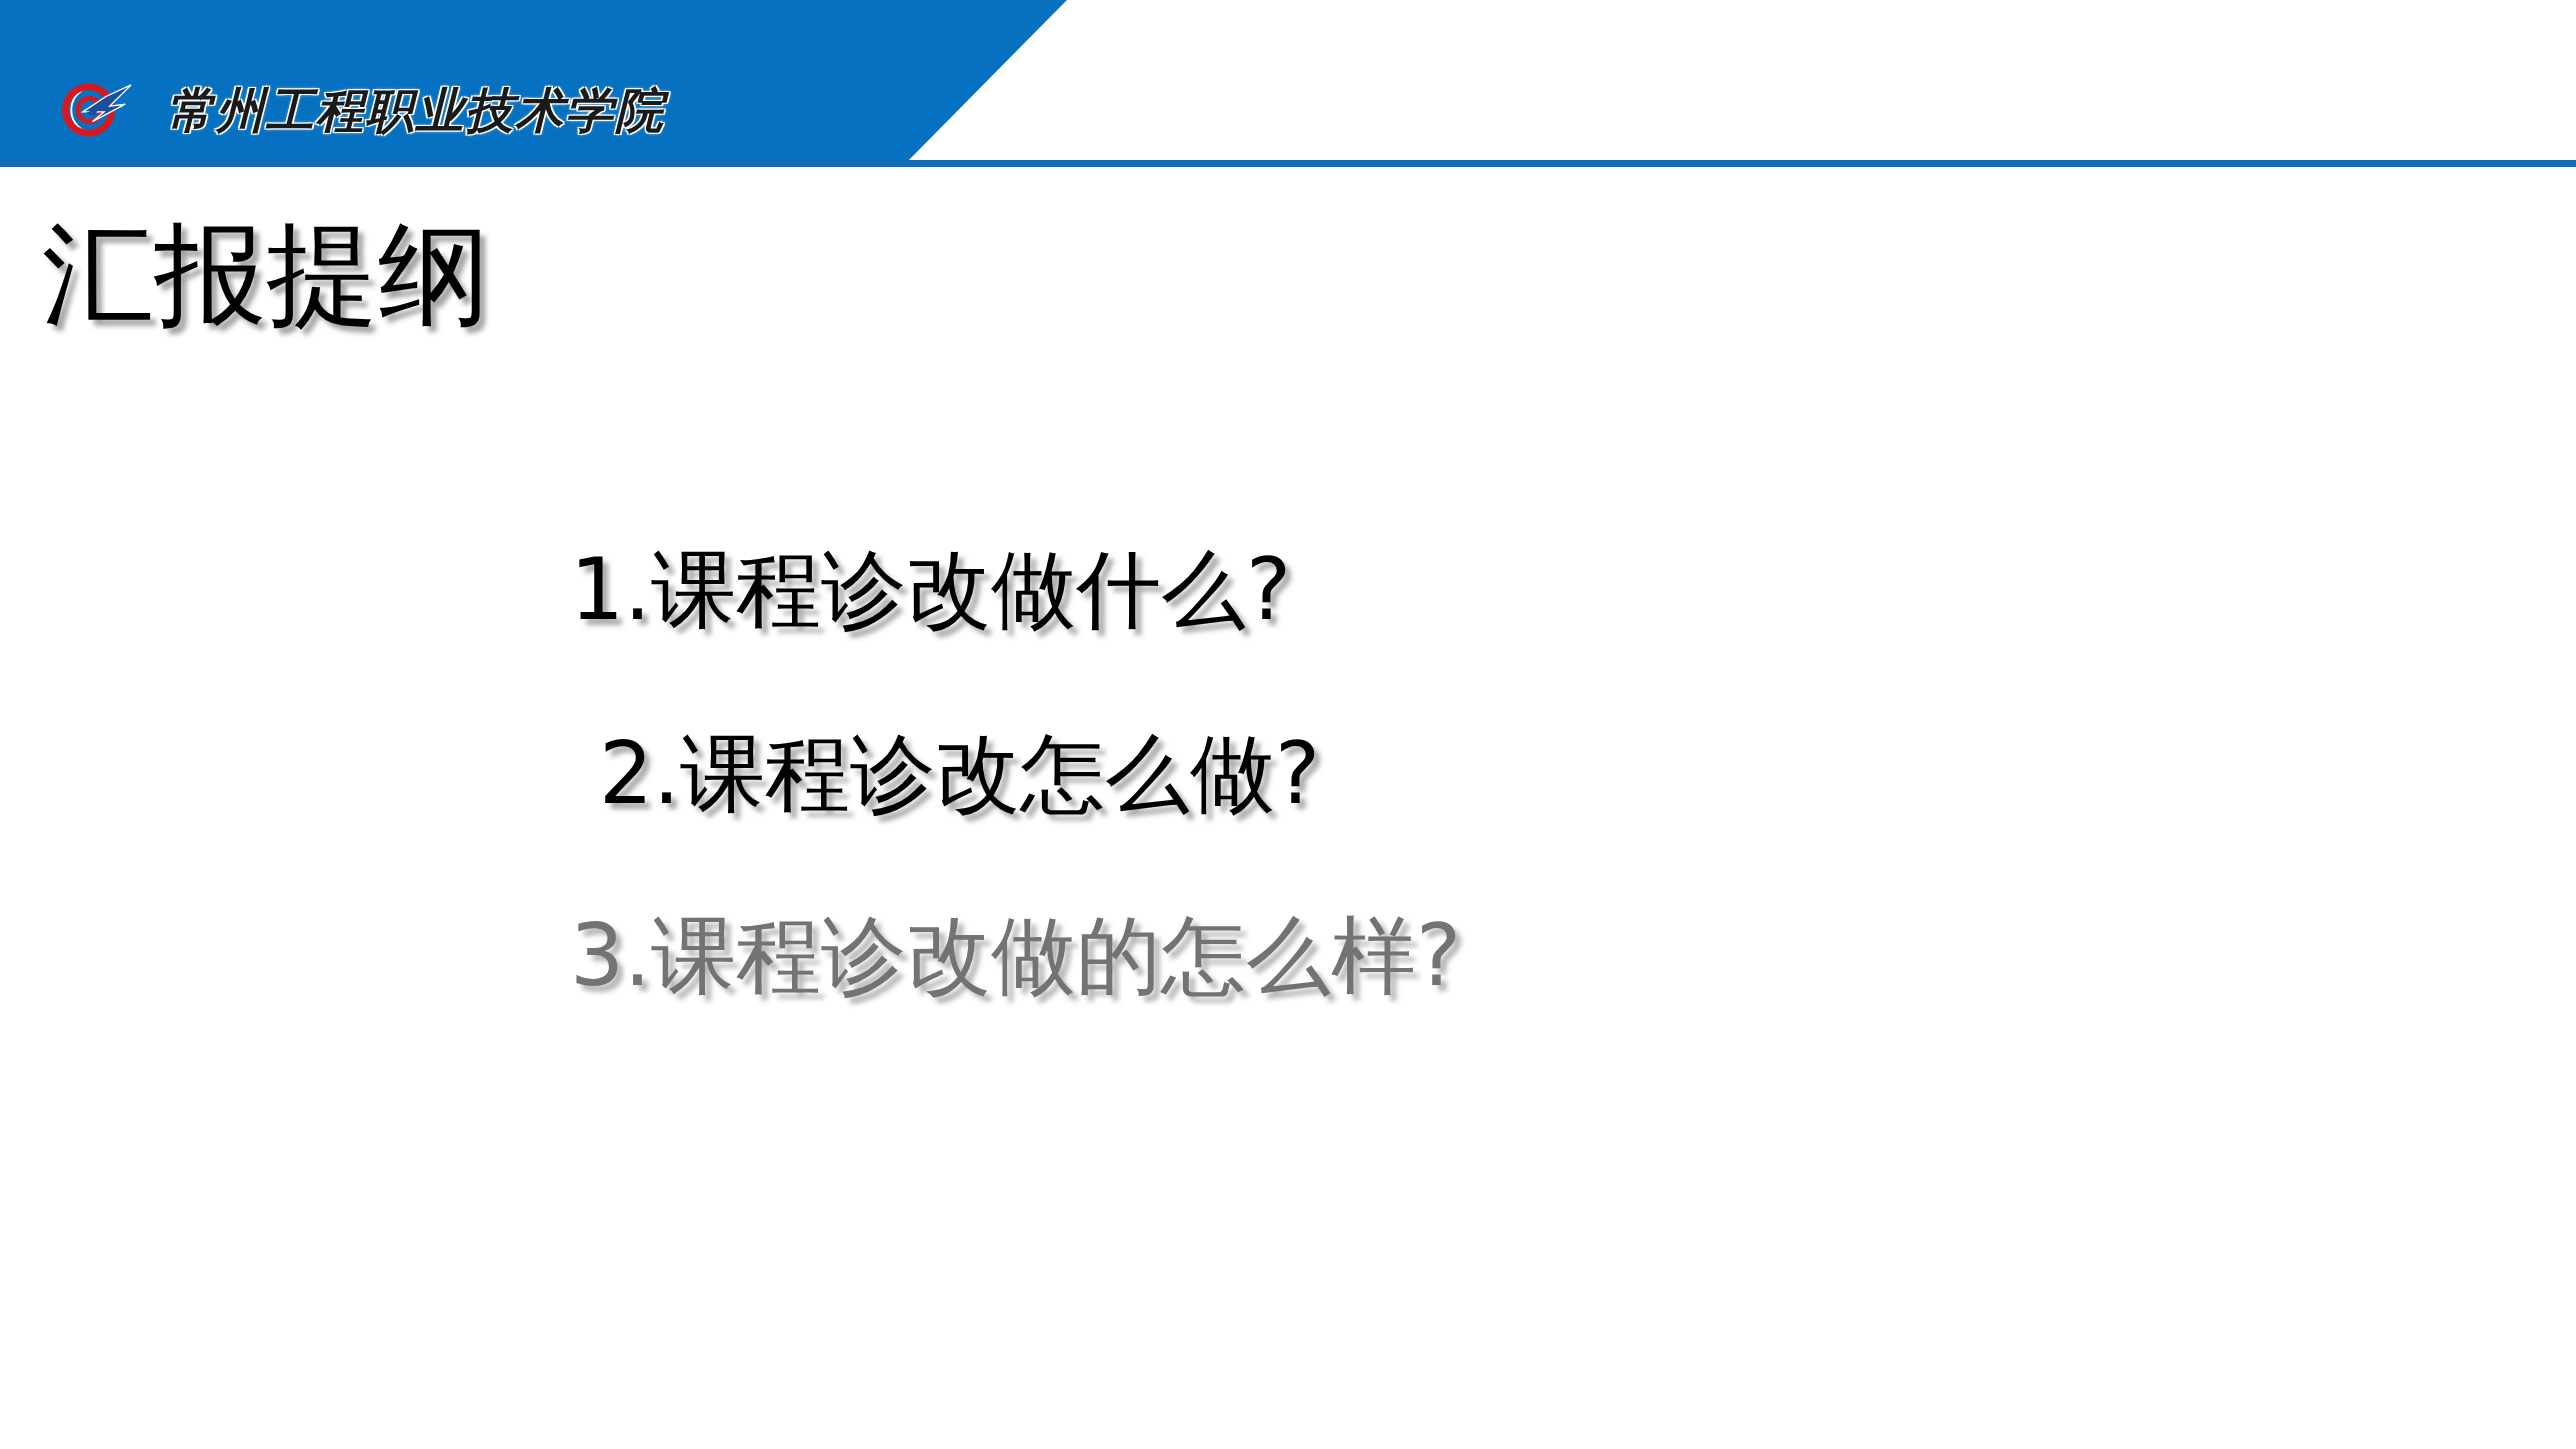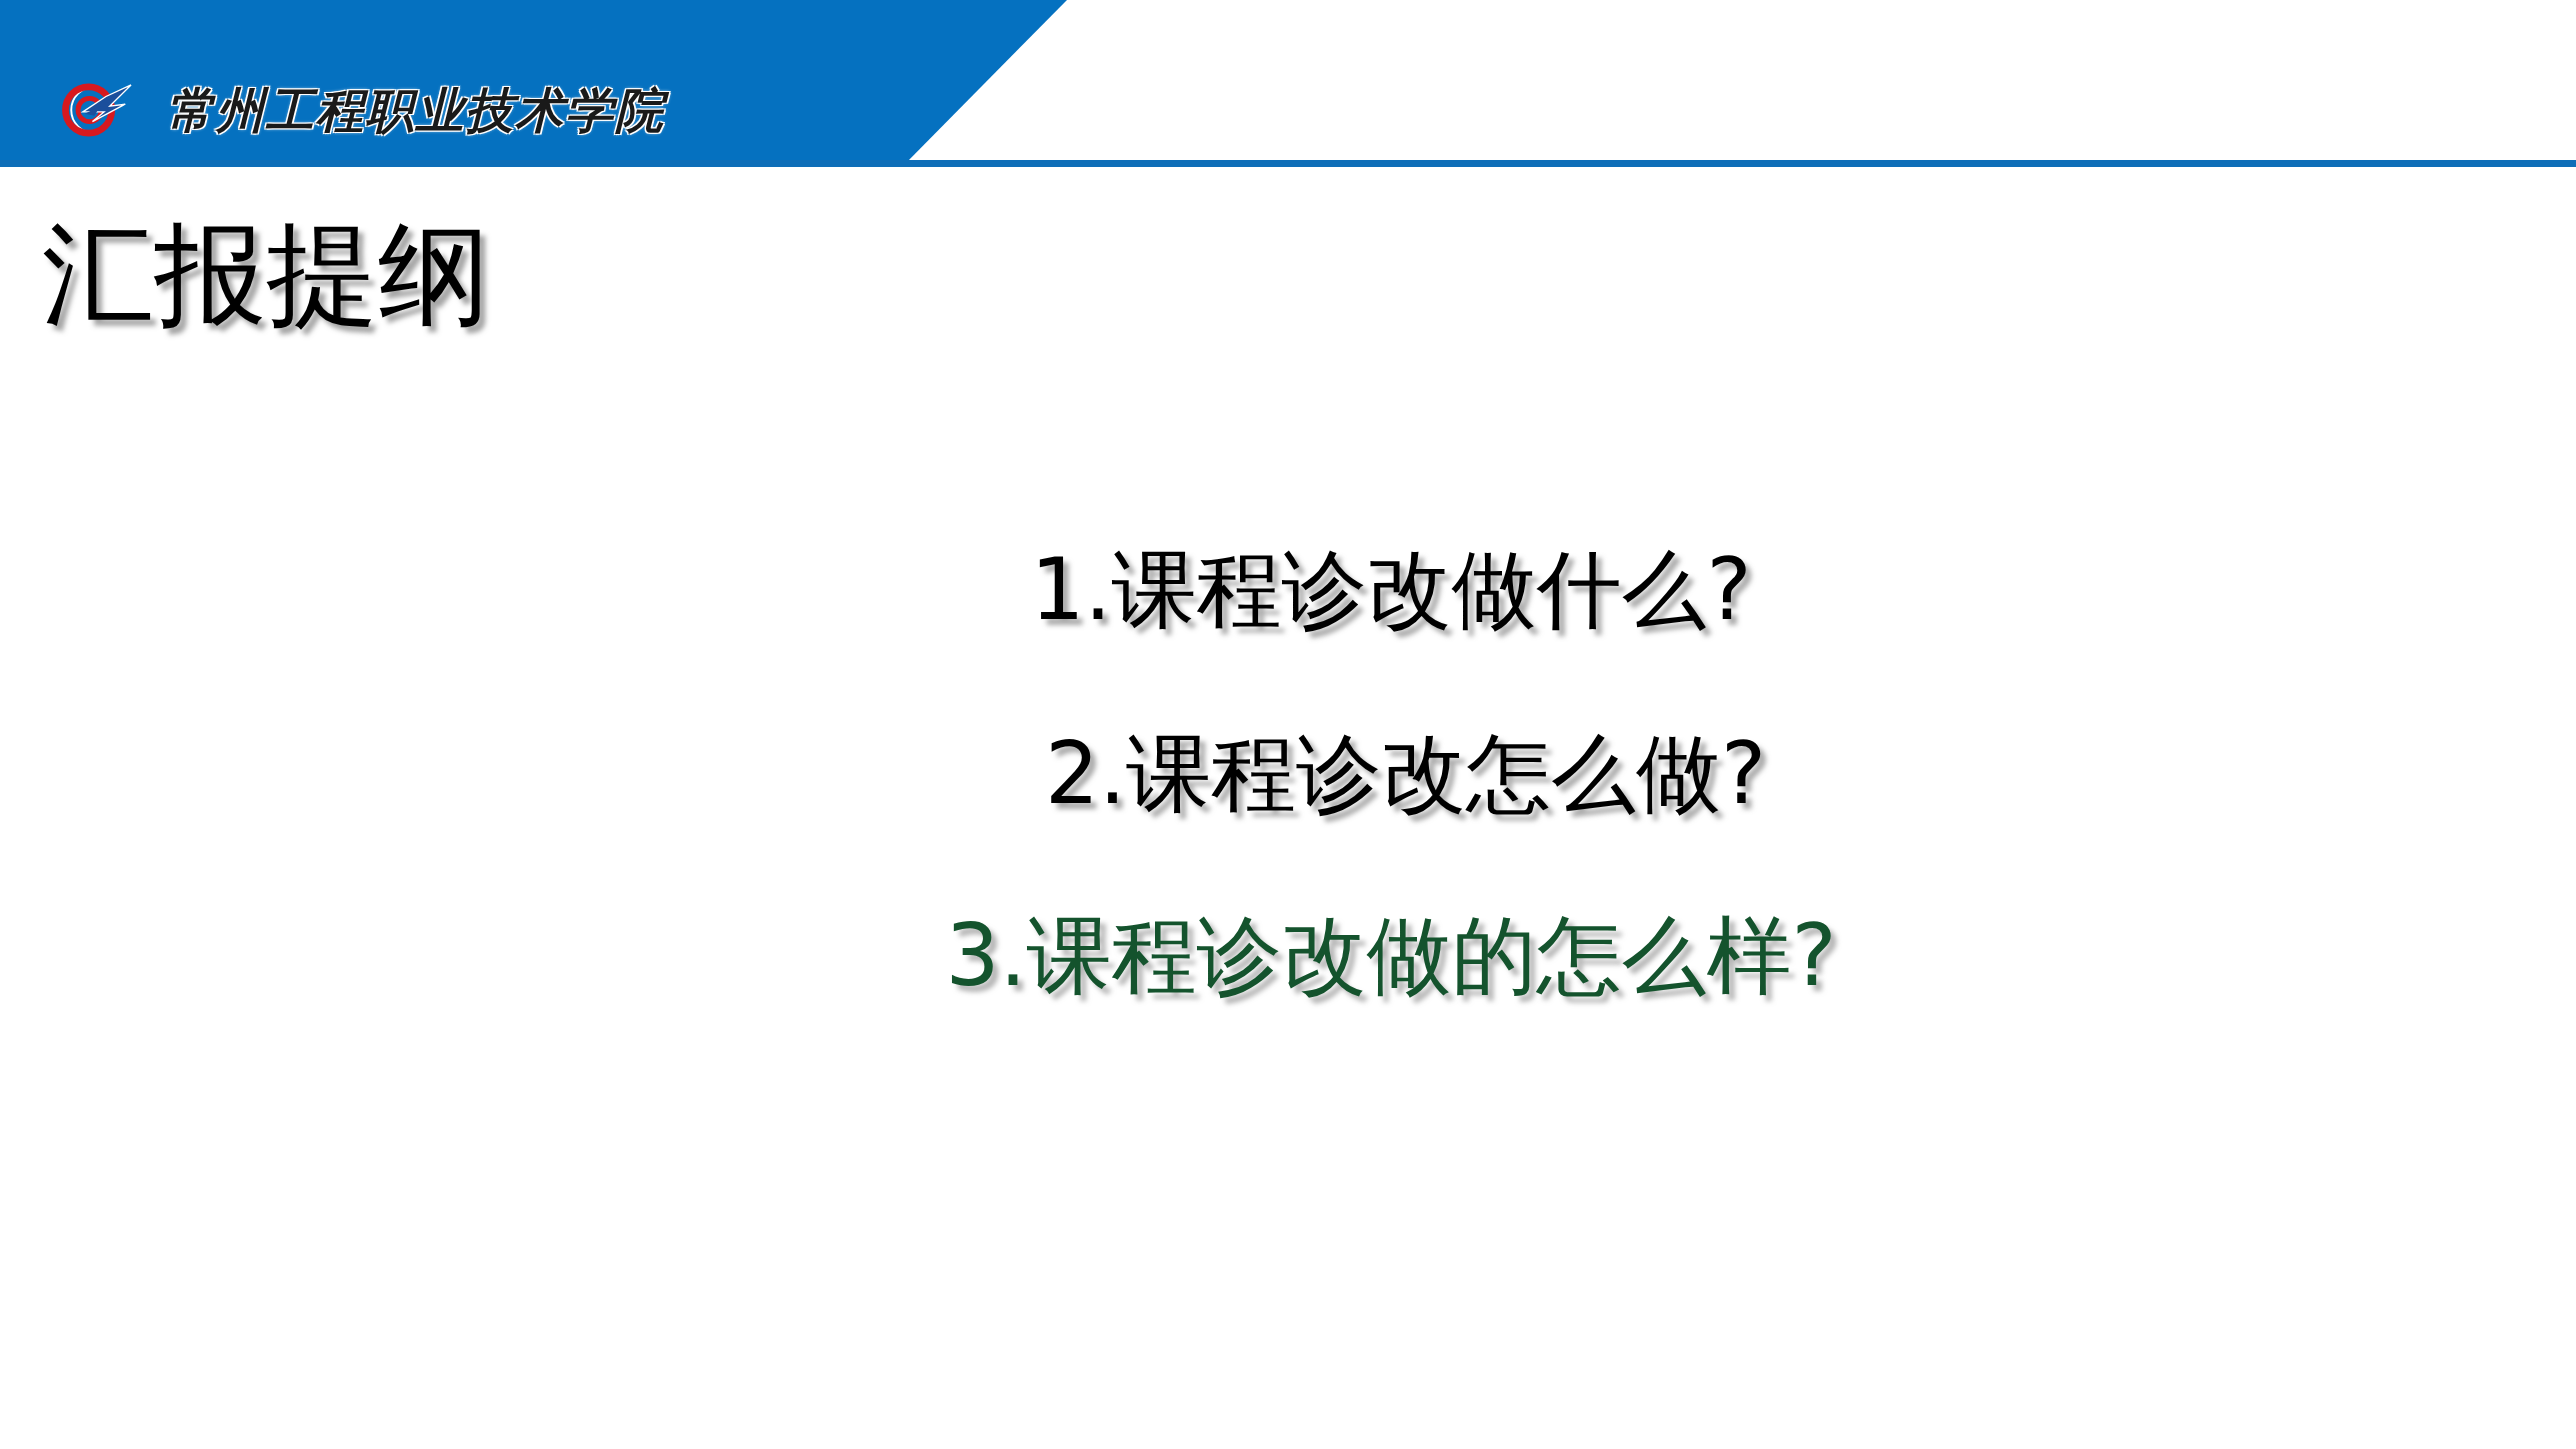--- a/index.html
+++ b/index.html
@@ -93,35 +93,34 @@
     white-space: nowrap;
     text-shadow: 5.8px 5.8px 4.8px rgba(90,90,90,0.55);
   }
 
   
   .outline {
     position: absolute;
     left: 570px;
     top: 541px;
     width: 1642px;
-    text-align: center;
   }
 
   .outline-item {
     font-size: 85px;
     line-height: 97px;
     font-weight: normal;
     color: #000000;
     white-space: nowrap;
     text-shadow: 5.8px 5.8px 4.8px rgba(100,100,100,0.55);
   }
   .outline-item.gap-1 { margin-bottom: 87px; }
   .outline-item.gap-2 { margin-bottom: 85px; margin-left: 29px; }
   .outline-item.accent-red {
-    color: #14532d;
+    color: #737373;
     text-shadow: 5.8px 5.8px 4.8px rgba(120,120,120,0.55);
   }
 </style>
 </head>
 <body>
 
 <div class="slide">
 
   <div class="header">
 

